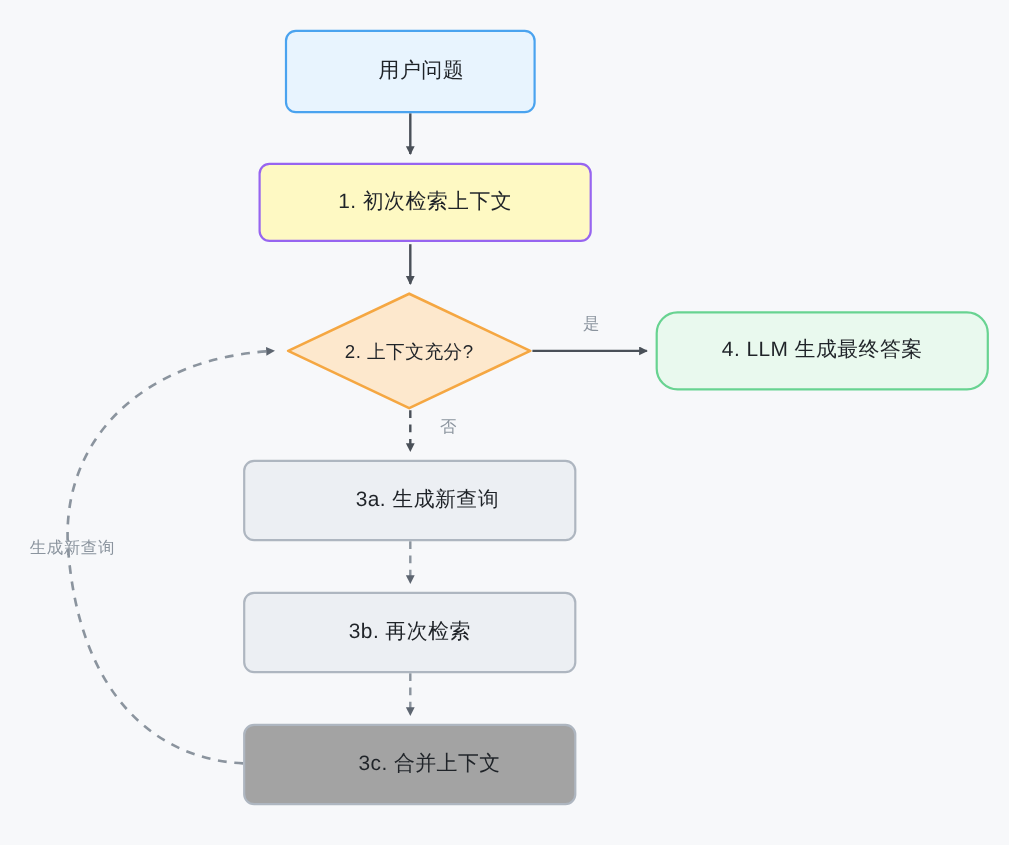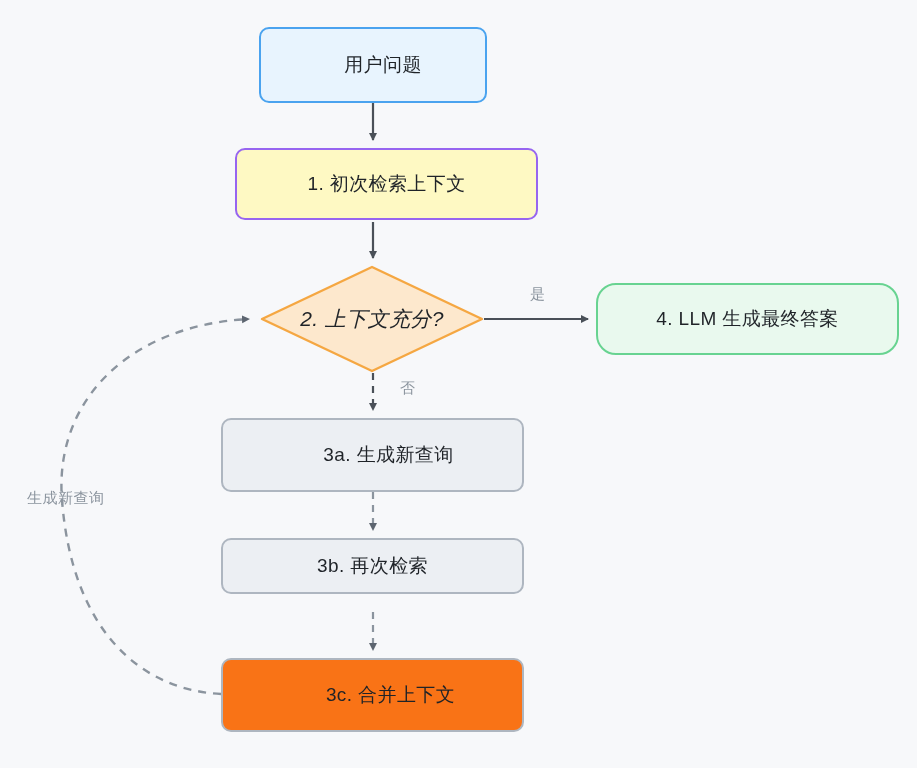--- a/index.html
+++ b/index.html
@@ -69,27 +69,27 @@
     border-color: #68d391;
     border-radius: 20px;
   }
   #node-step3a {
     left: 221px; top: 418px; width: 303px; height: 74px;
     background: #eceff3;
     border-color: #aeb6c0;
     padding-left: 32px;
   }
   #node-step3b {
-    left: 221px; top: 538px; width: 303px; height: 56px;
+    left: 221px; top: 538px; width: 303px; height: 74px;
     background: #eceff3;
     border-color: #aeb6c0;
   }
   #node-step3c {
     left: 221px; top: 658px; width: 303px; height: 74px;
-    background: #f97316;
+    background: #a3a3a3;
     border-color: #aeb6c0;
     padding-left: 36px;
   }
 
   
   #node-decision {
     position: absolute;
     left: 260px;
     top: 265px;
     width: 224px;
@@ -100,25 +100,24 @@
   }
   #node-decision .diamond-shape {
     position: absolute;
     left: 0; top: 0;
     width: 100%;
     height: 100%;
   }
   #node-decision .diamond-label {
     position: relative;
     z-index: 2;
-    font-size: 21px;
+    font-size: 17px;
     color: #1f2328;
     white-space: nowrap;
     letter-spacing: 0.4px;
-    font-style: italic;
   }
 
   
   .edge-label {
     position: absolute;
     font-size: 15px;
     color: #8b949e;
     white-space: nowrap;
     letter-spacing: 0.5px;
   }

